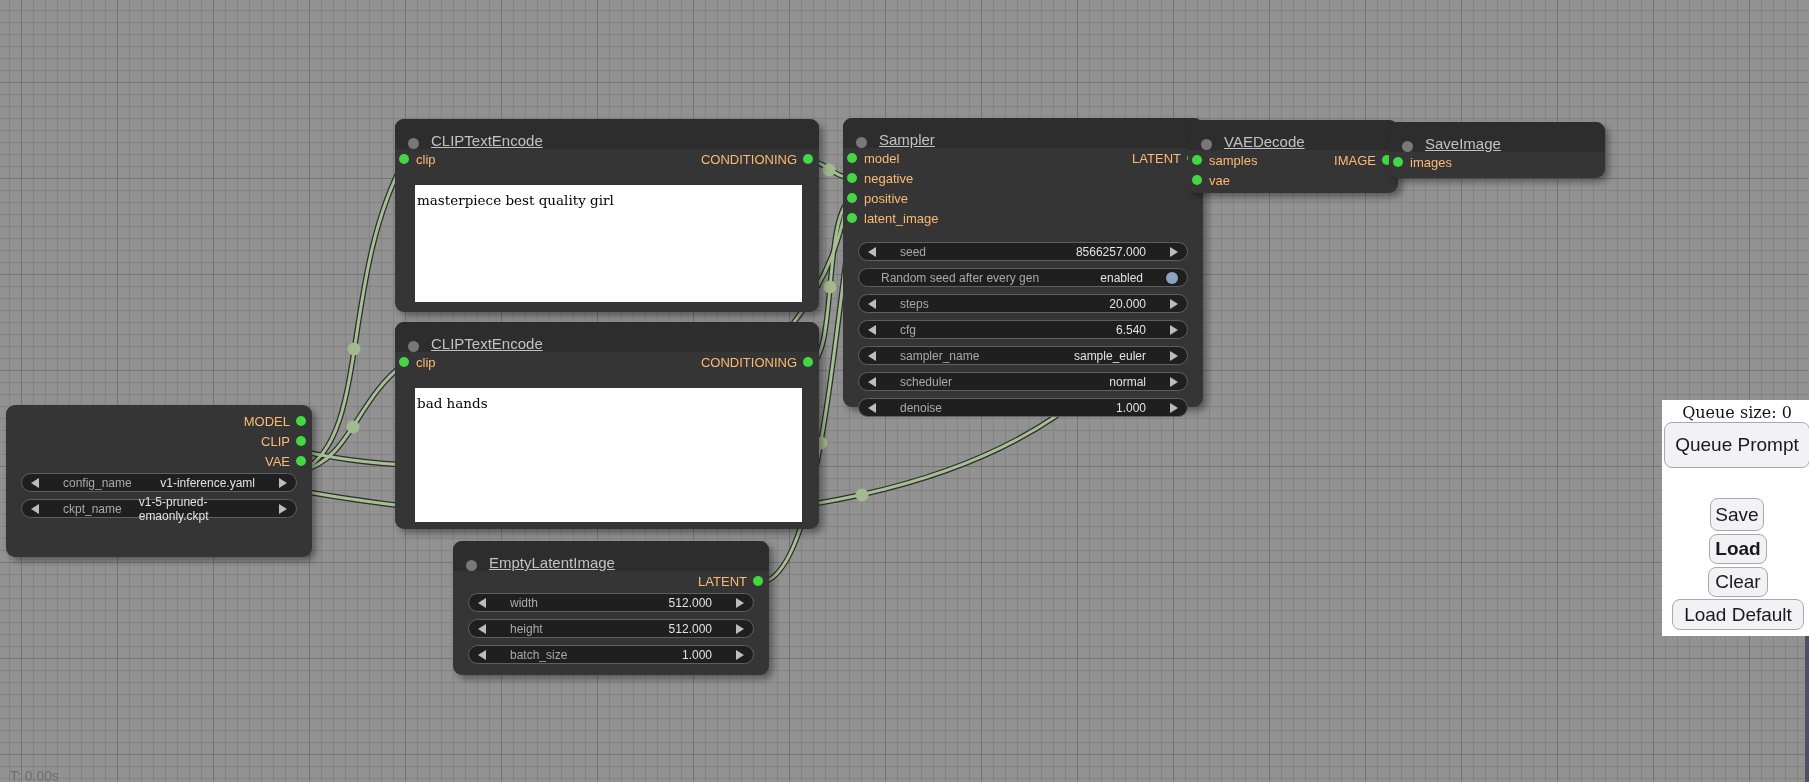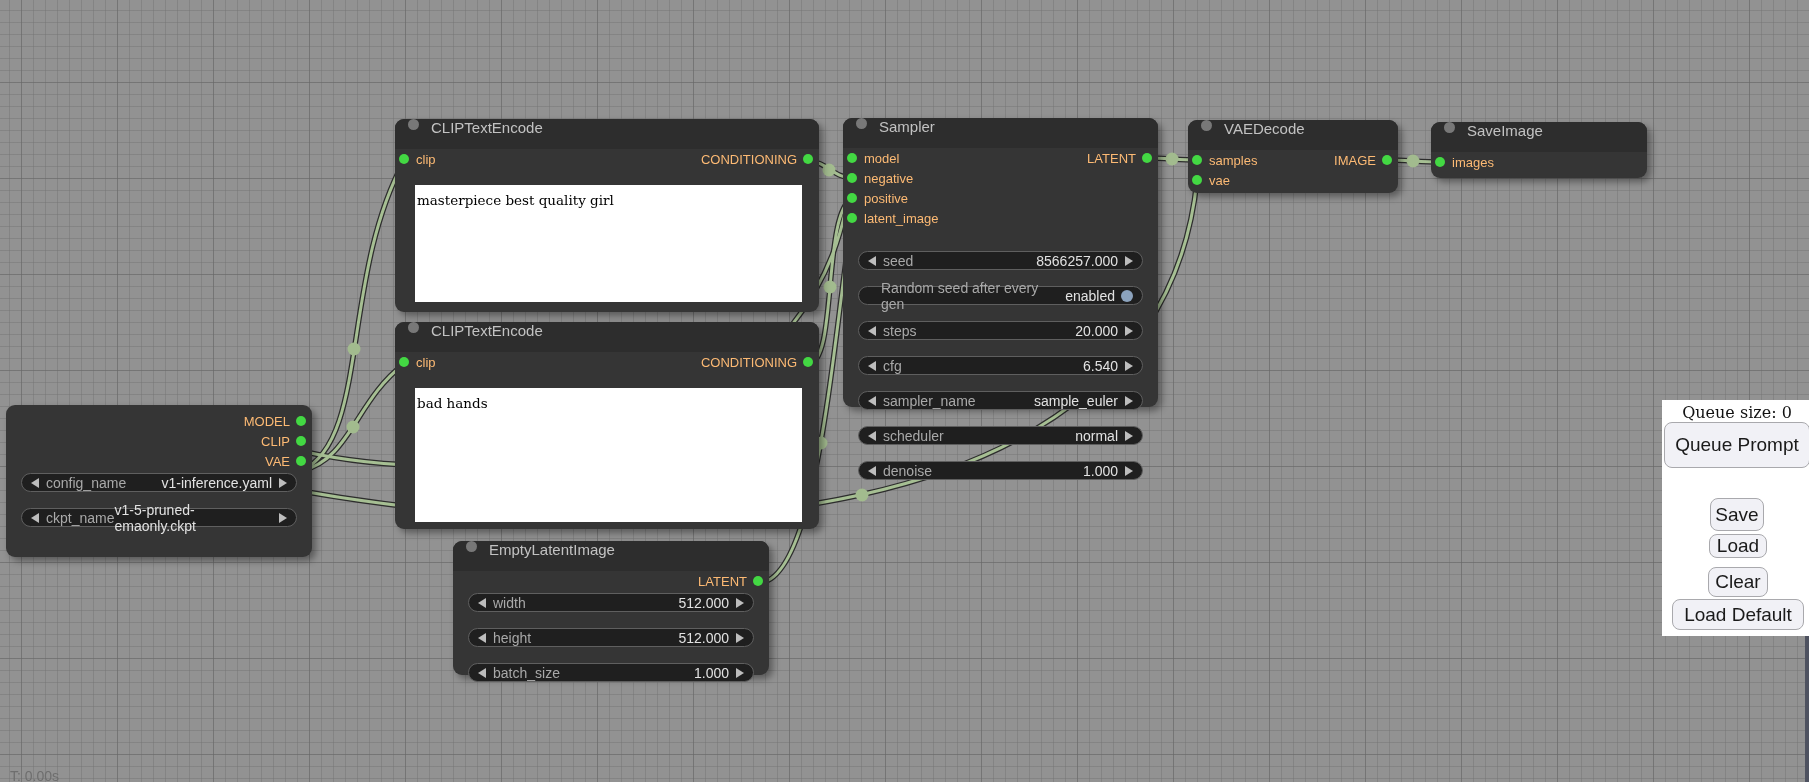--- a/index.html
+++ b/index.html
@@ -15,33 +15,33 @@
     background-size:96px 96px,96px 96px,12px 12px,12px 12px;
     background-position:21px 82px,21px 82px,9px 10px,9px 10px;
   }
   #links{position:absolute;left:0;top:0;z-index:1;}
   .node{
     position:absolute;background:#353535;border-radius:9px;z-index:2;
     box-shadow:4px 4px 7px rgba(0,0,0,.38);color:#cfcfcf;
   }
   .ntitle{
     height:30px;background:#2d2d2d;border-radius:9px 9px 0 0;
-    display:flex;align-items:flex-start;color:#c2c2c2;font-size:15px;
+    display:flex;align-items:flex-end;color:#c2c2c2;font-size:15px;text-decoration:underline;
   }
   .tdot{width:11px;height:11px;border-radius:50%;background:#787878;margin:0 12px 0 13px;flex:none;}
   .srow{position:relative;height:20px;display:flex;align-items:center;font-size:13px;color:#fdba74;}
   .in-dot,.out-dot{position:absolute;width:10px;height:10px;border-radius:50%;background:#43d843;top:50%;margin-top:-5px;}
   .in-dot{left:4px;}
   .out-dot{right:6px;}
   .in-label{margin-left:21px;}
   .out-label{margin-left:auto;margin-right:22px;text-align:right;}
   .widget{
-    height:19px;margin:16px 15px;background:#1f1f1f;border:1px solid #5f5f5f;
-    border-radius:11px;display:flex;align-items:center;font-size:14px;
-    box-sizing:border-box;padding:0 9px;color:#a9a9a9;
+    height:19px;margin:7px 15px;background:#1f1f1f;border:1px solid #5f5f5f;
+    border-radius:11px;display:flex;align-items:center;font-size:12px;
+    box-sizing:border-box;padding:0 9px;color:#a9a9a9;gap:17px;
   }
   .arr{width:0;height:0;border-top:5px solid transparent;border-bottom:5px solid transparent;flex:none;}
   .arr-l{border-right:8px solid #bdbdbd;margin-right:7px;}
   .arr-r{border-left:8px solid #bdbdbd;margin-left:7px;}
   .wlabel{color:#a9a9a9;}
   .wvalue{margin-left:auto;color:#e2e2e2;}
   .toggle-circle{width:12px;height:12px;border-radius:50%;background:#8ca3bd;margin-left:6px;flex:none;}
   .ta{
     display:block;background:#ffffff;color:#000;border:none;resize:none;outline:none;
     font-family:"DejaVu Serif",serif;font-size:13.5px;margin:16px 14px 0 20px;
@@ -52,21 +52,21 @@
     z-index:3;display:flex;flex-direction:column;align-items:center;
   }
   .qsize{font-family:"DejaVu Serif",serif;font-size:16px;color:#111;margin-top:3px;}
   .mbtn{
     background:#f1f1f6;border:1px solid #a9a9ad;border-radius:8px;color:#1a1a1a;
     font-family:"Liberation Sans",sans-serif;font-size:19px;text-align:center;
     box-sizing:border-box;position:absolute;padding:0;
   }
   .btn-queue{left:2px;top:22px;width:146px;height:46px;}
   .btn-save{left:48px;top:98px;width:54px;height:33px;}
-  .btn-load{left:47px;top:134px;width:58px;height:24px;}
+  .btn-load{left:47px;top:134px;width:58px;height:30px;font-weight:bold;}
   .btn-clear{left:46px;top:167px;width:60px;height:30px;}
   .btn-loaddefault{left:10px;top:199px;width:132px;height:31px;font-size:19px;}
   .stats{position:absolute;left:10px;top:768px;font-size:14px;color:#6e6e6e;z-index:0;}
   .scrollstrip{position:absolute;right:0;top:630px;width:4px;height:152px;background:#4e5260;z-index:2;}
 </style>
 </head>
 <body>
 
 <svg id="links" width="1809" height="782">
   <g fill="none" stroke="#2d2d2d" stroke-width="5.5">
@@ -185,21 +185,21 @@
     <span class="arr arr-r"></span>
   </div>
   <div class="widget" style="margin-top:4px;">
     <span class="arr arr-l"></span>
     <span class="wlabel">batch_size</span>
     <span class="wvalue">1.000</span>
     <span class="arr arr-r"></span>
   </div>
 </div>
 
-<div class="node" style="left:843px;top:118px;width:315px;height:289px;">
+<div class="node" style="left:843px;top:118px;width:360px;height:289px;">
   <div class="ntitle">
     <span class="tdot"></span>
     <span>Sampler</span>
   </div>
   <div class="srow">
     <span class="in-dot"></span>
     <span class="in-label">model</span>
     <span class="out-label">LATENT</span>
     <span class="out-dot"></span>
   </div>
@@ -269,21 +269,21 @@
     <span class="in-label">samples</span>
     <span class="out-label">IMAGE</span>
     <span class="out-dot"></span>
   </div>
   <div class="srow">
     <span class="in-dot"></span>
     <span class="in-label">vae</span>
   </div>
 </div>
 
-<div class="node" style="left:1431px;top:122px;width:216px;height:56px;">
+<div class="node" style="left:1389px;top:122px;width:216px;height:56px;">
   <div class="ntitle">
     <span class="tdot"></span>
     <span>SaveImage</span>
   </div>
   <div class="srow">
     <span class="in-dot"></span>
     <span class="in-label">images</span>
   </div>
 </div>
 

